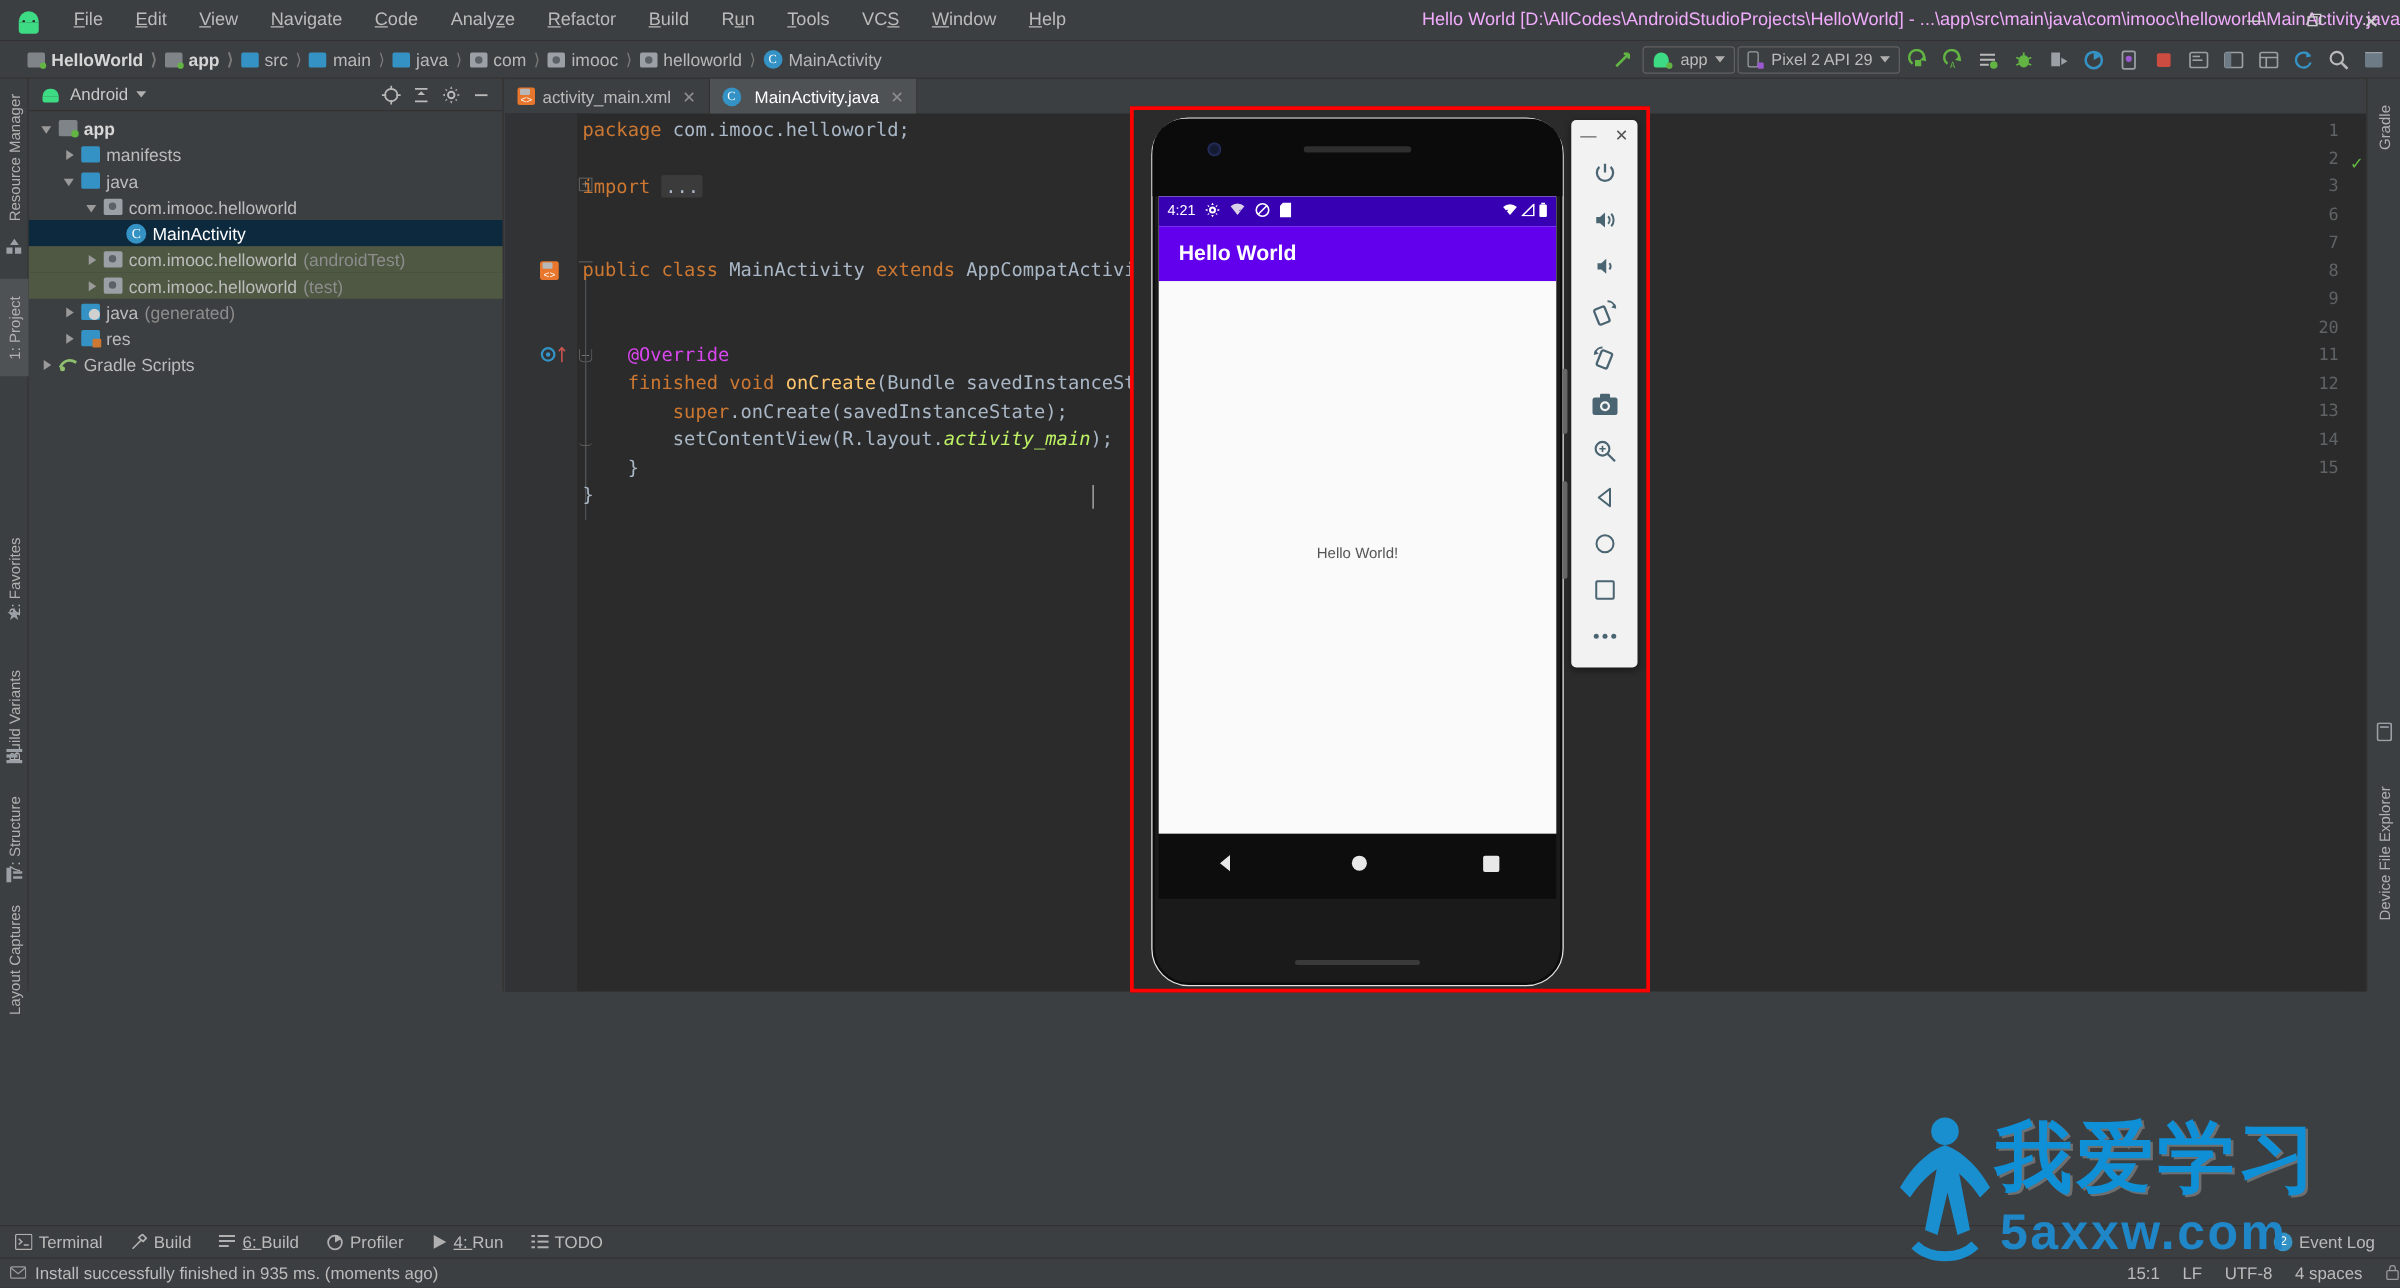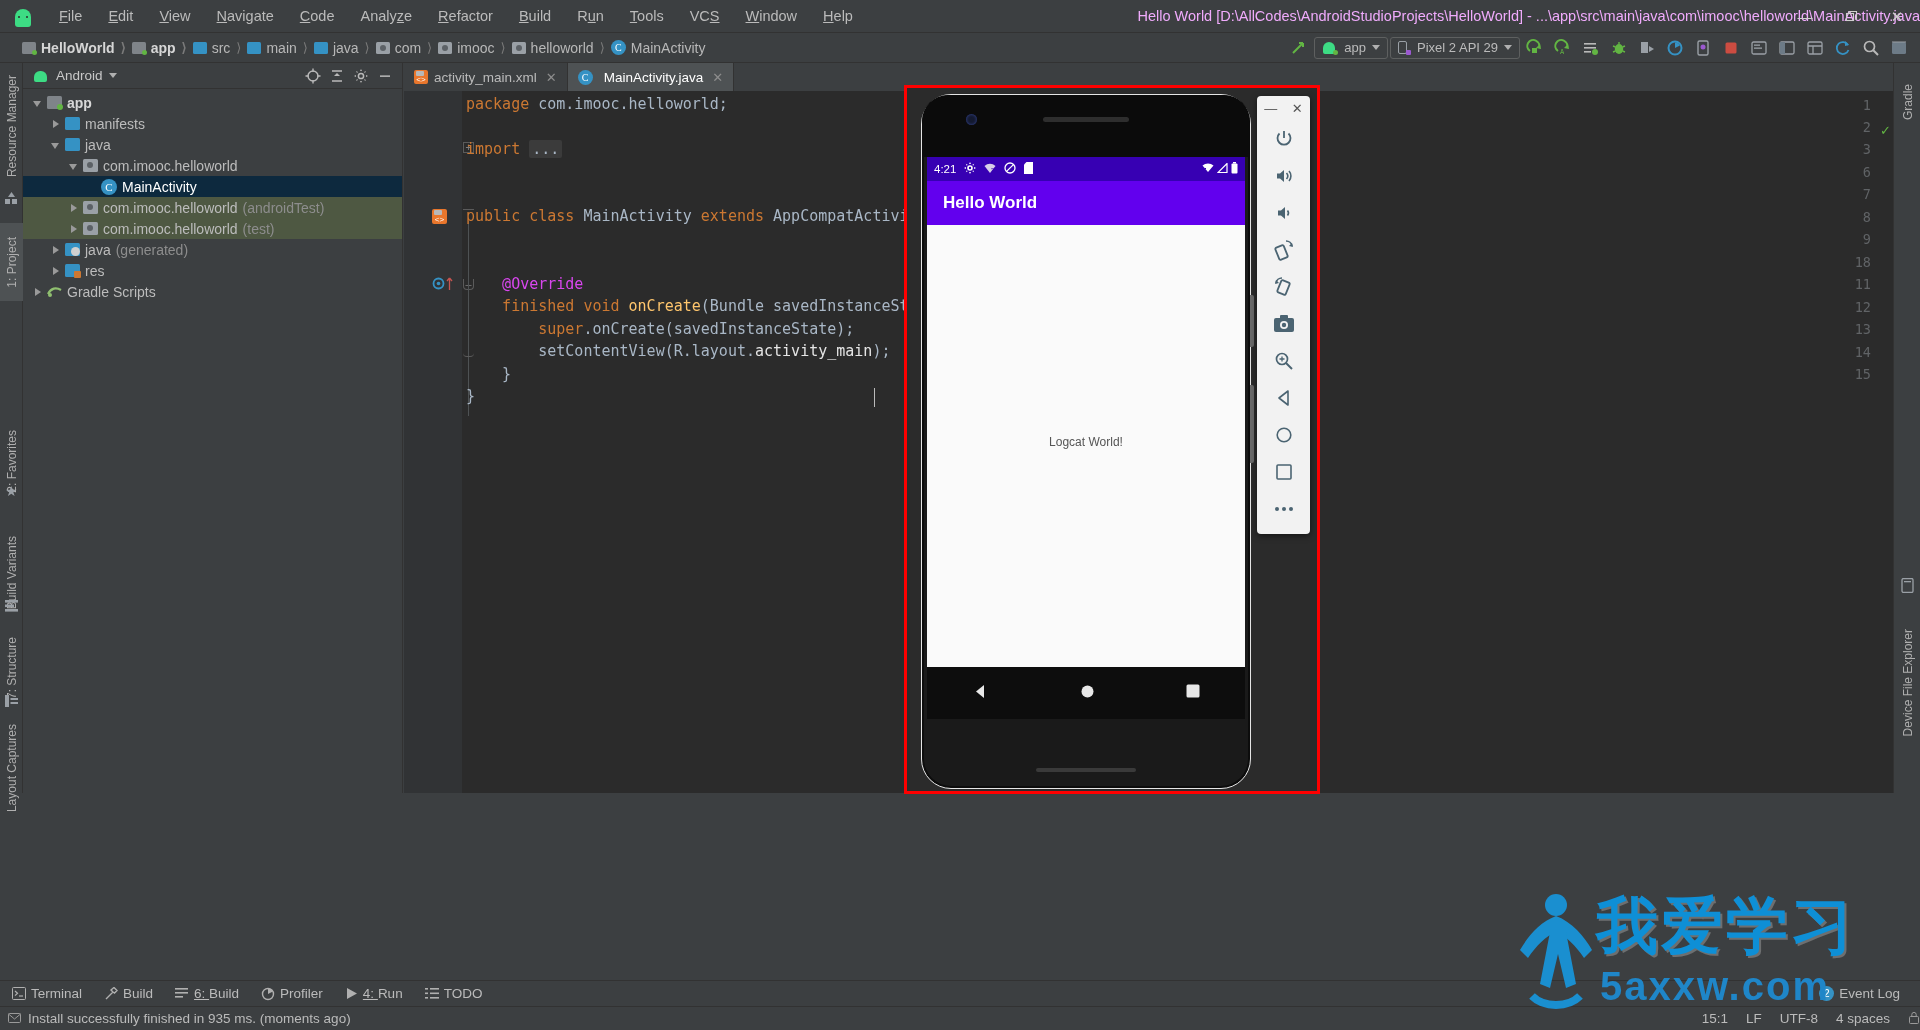--- a/index.html
+++ b/index.html
@@ -160,21 +160,21 @@
     font-family: "DejaVu Sans Mono", monospace; font-size: 13.5px; color:#606366;
   }
   .codeline {
     position:absolute; left:62px; white-space:pre;
     font-family: "DejaVu Sans Mono", monospace; font-size: 15px; line-height: 22.5px;
   }
   .kw { color:#cc7832; }
   .pl { color:#a9b7c6; }
   .fn { color:#ffc66d; }
   .an { color:#d946ef; }
-  .it { color:#e5e5e5; }
+  .it { color:#bef264; font-style: italic; }
   .fold-box {
     position:absolute; border:1px solid #5b5b5b; color:#808080; font-size:10px;
     width:11px; height:11px; display:flex; align-items:center; justify-content:center;
     font-family:"DejaVu Sans Mono", monospace; background:#2b2b2b;
   }
   .import-ellipsis {
     background:#3b3b3b; border-radius:2px; padding: 0 3px; color:#a9b7c6;
   }
 
   
@@ -695,21 +695,21 @@
       <div class="gutter"></div>
       <div class="gutter2"></div>
 
       <div class="ln" style="top:6px">1</div>
       <div class="ln" style="top:28px">2</div>
       <div class="ln" style="top:50px">3</div>
       <div class="ln" style="top:73px">6</div>
       <div class="ln" style="top:95px">7</div>
       <div class="ln" style="top:118px">8</div>
       <div class="ln" style="top:140px">9</div>
-      <div class="ln" style="top:163px">18</div>
+      <div class="ln" style="top:163px">20</div>
       <div class="ln" style="top:185px">11</div>
       <div class="ln" style="top:208px">12</div>
       <div class="ln" style="top:230px">13</div>
       <div class="ln" style="top:253px">14</div>
       <div class="ln" style="top:275px">15</div>
 
       <div style="position:absolute;left:28px;top:118px">
         <span class="xml-icon" style="width:15px;height:15px">
             <span style="font-size:8px">&lt;&gt;</span>
           </span>
@@ -812,21 +812,21 @@
             <span>
               <svg width="7" height="12" viewBox="0 0 7 12">
                   <rect x="2" y="0" width="3" height="1.5" fill="#fff"></rect>
                   <rect x="0.5" y="1.5" width="6" height="10" rx="1" fill="#fff"></rect>
                 </svg>
             </span>
           </span>
         </div>
         <div class="and-appbar">Hello World</div>
         <div class="and-content">
-          <span class="and-hello">Logcat World!</span>
+          <span class="and-hello">Hello World!</span>
         </div>
       </div>
 
       <div class="emu-navbar">
         <span class="nav-ic">
           <svg width="17" height="17" viewBox="0 0 17 17">
               <path d="M12 2 L4 8.5 L12 15 Z" fill="#e8e8e8"></path>
             </svg>
         </span>
         <span class="nav-ic">

